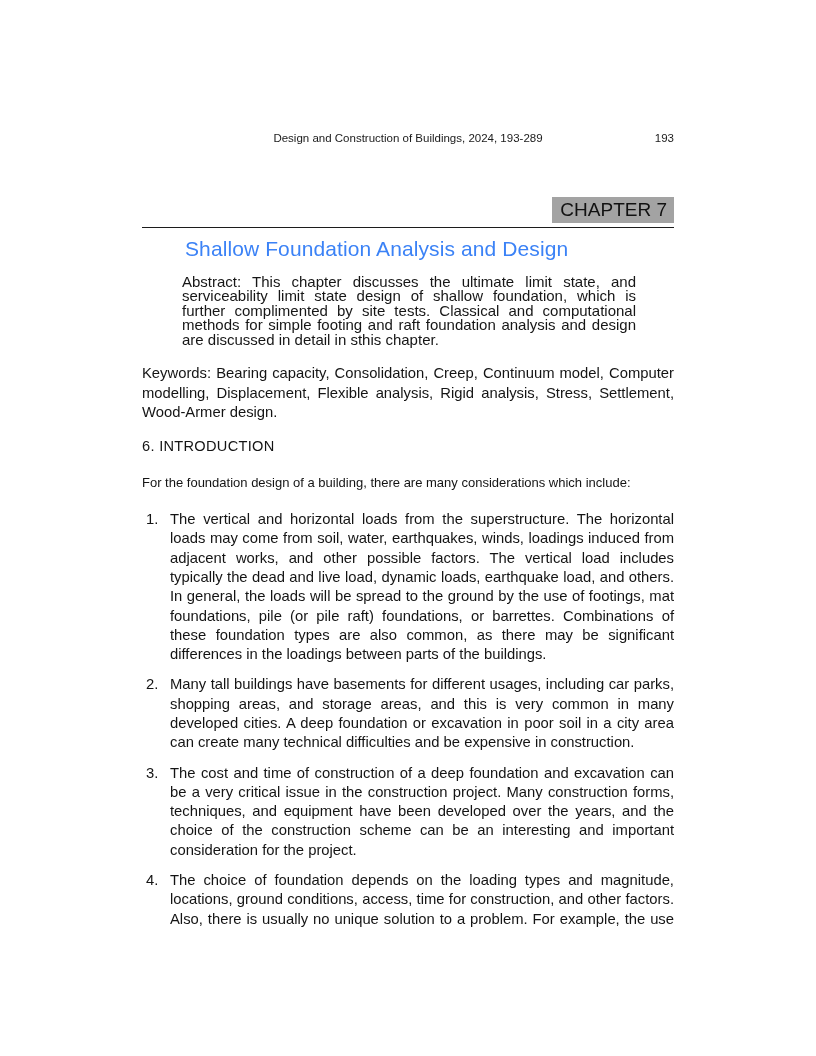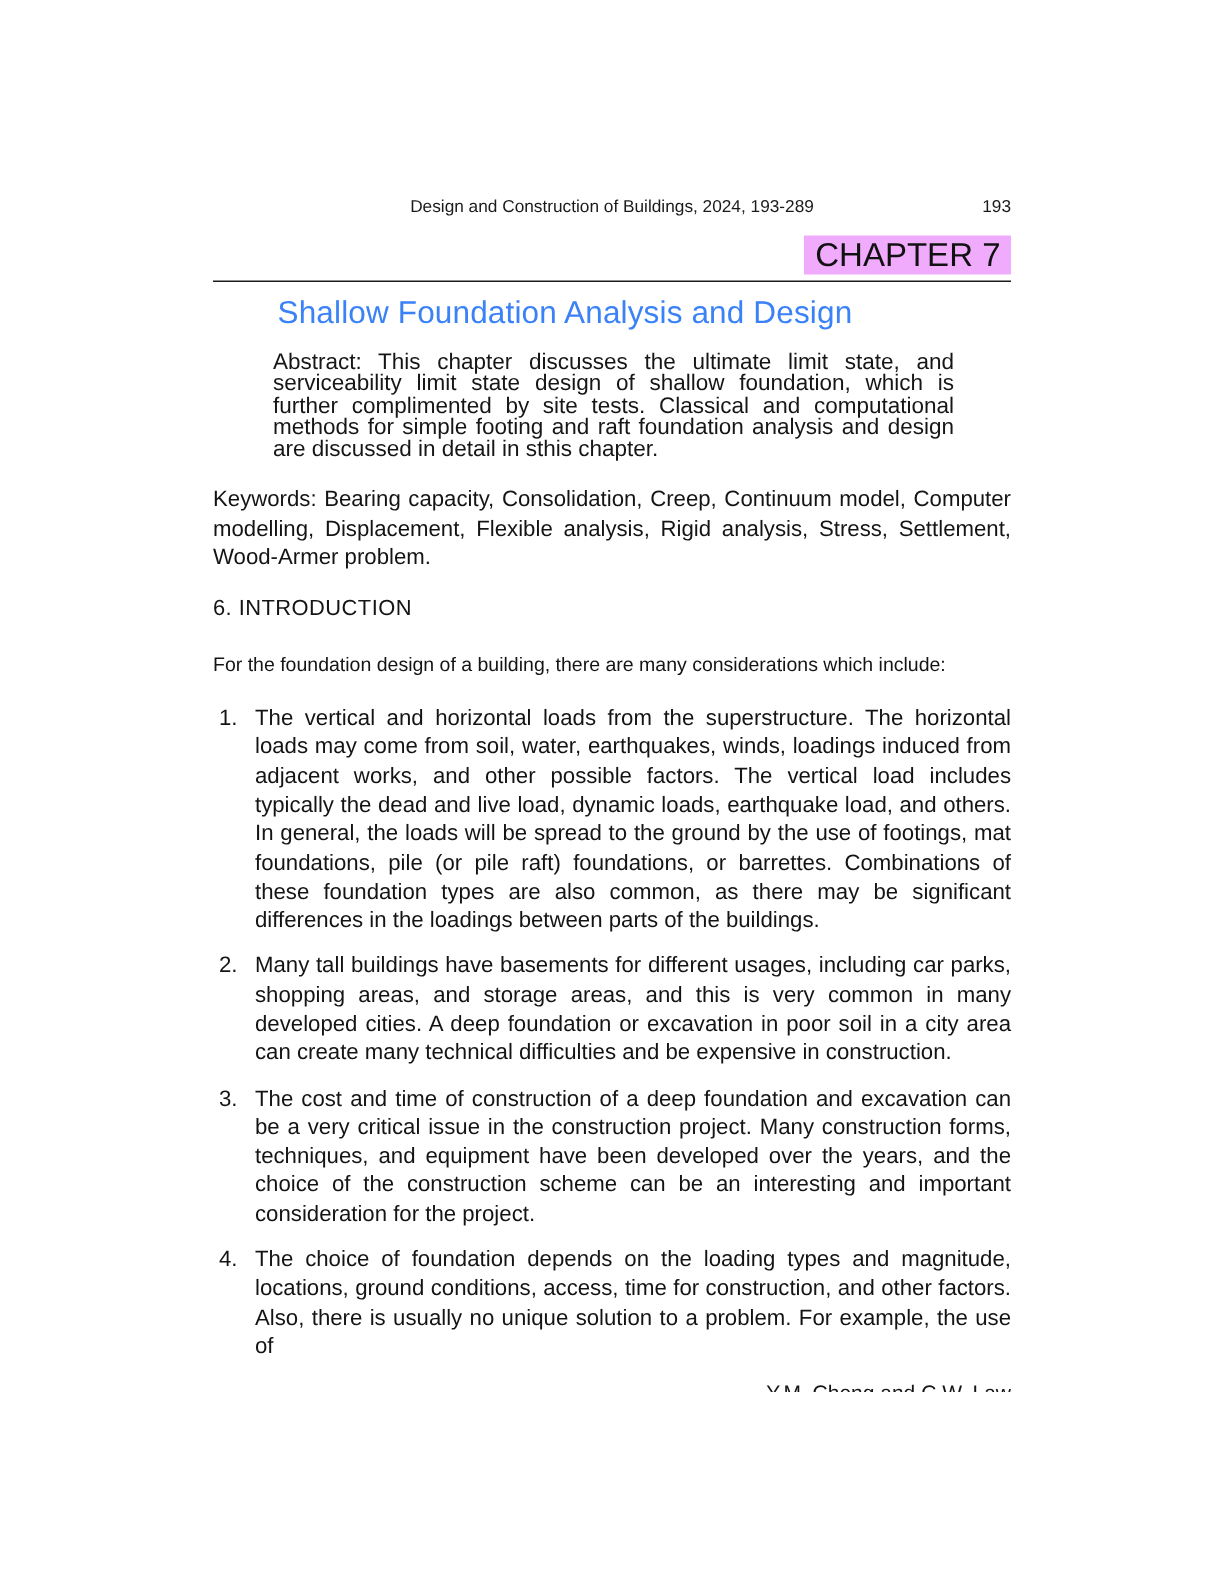--- a/index.html
+++ b/index.html
@@ -28,25 +28,26 @@
   .rh-page { position: absolute; right: 0; top: 0; margin-left: 12px; }
 
   .chapter-row {
     margin-top: 12px;
     border-bottom: 1.5px solid #1c1c1c;
     padding-bottom: 4px;
     text-align: right;
   }
   .chapter-badge {
     display: inline-block;
-    background: #f0abfc;
-    font-size: 22px;
+    background: #a3a3a3;
+    font-size: 19px;
     line-height: 21px;
     padding: 2px 7px 3px 8px;
     color: #111111;
+    margin-top: 40px;
   }
 
   .title {
     margin-top: 9px;
     font-size: 21px;
     font-weight: 400;
     letter-spacing: 0.1px;
     color: #3b82f6;
     margin-left: 43px;
   }
@@ -111,21 +112,21 @@
     </div>
 
     <div class="chapter-row">
       <span class="chapter-badge">CHAPTER 7</span>
     </div>
 
     <h1 class="title">Shallow Foundation Analysis and Design</h1>
 
     <p class="abstract">Abstract: This chapter discusses the ultimate limit state, and serviceability limit state design of shallow foundation, which is further complimented by site tests. Classical and computational methods for simple footing and raft foundation analysis and design are discussed in detail in sthis chapter.</p>
 
-    <p class="keywords">Keywords: Bearing capacity, Consolidation, Creep, Continuum model, Computer modelling, Displacement, Flexible analysis, Rigid analysis, Stress, Settlement, Wood-Armer problem.</p>
+    <p class="keywords">Keywords: Bearing capacity, Consolidation, Creep, Continuum model, Computer modelling, Displacement, Flexible analysis, Rigid analysis, Stress, Settlement, Wood-Armer design.</p>
 
     <h2 class="section-heading">6. INTRODUCTION</h2>
 
     <p class="intro">For the foundation design of a building, there are many considerations which include:</p>
 
     <div class="list">
       <div class="list-item">
         <span class="num">1.</span>
         <div class="item-text">The vertical and horizontal loads from the superstructure. The horizontal loads may come from soil, water, earthquakes, winds, loadings induced from adjacent works, and other possible factors. The vertical load includes typically the dead and live load, dynamic loads, earthquake load, and others. In general, the loads will be spread to the ground by the use of footings, mat foundations, pile (or pile raft) foundations, or barrettes. Combinations of these foundation types are also common, as there may be significant differences in the loadings between parts of the buildings.</div>
       </div>

